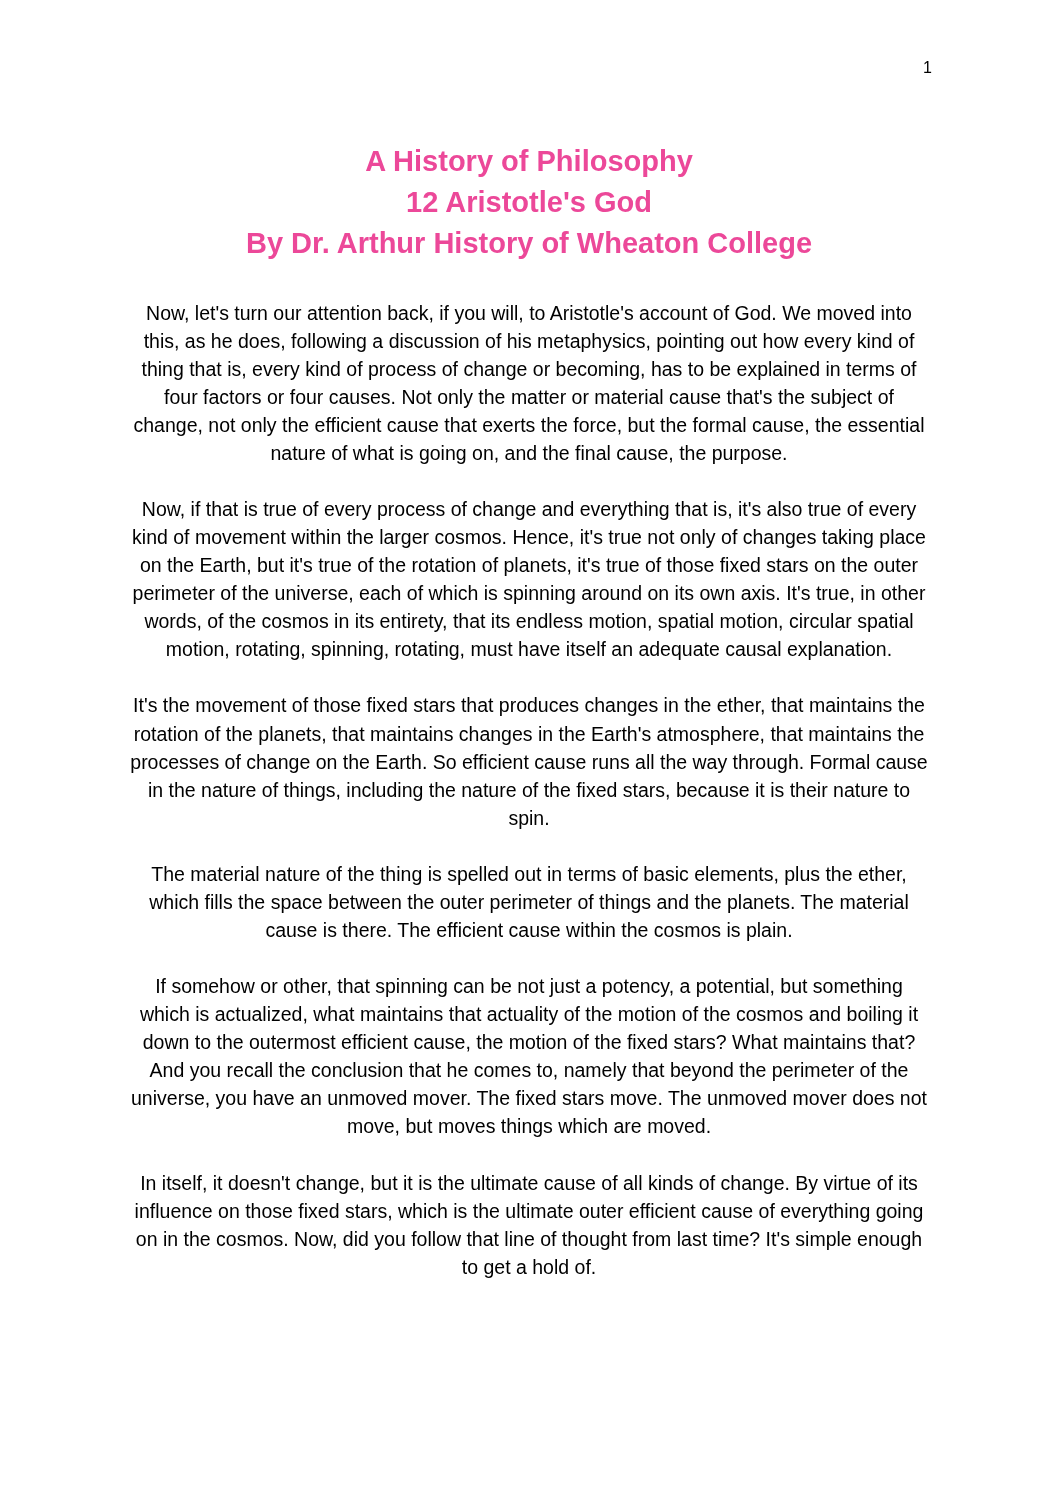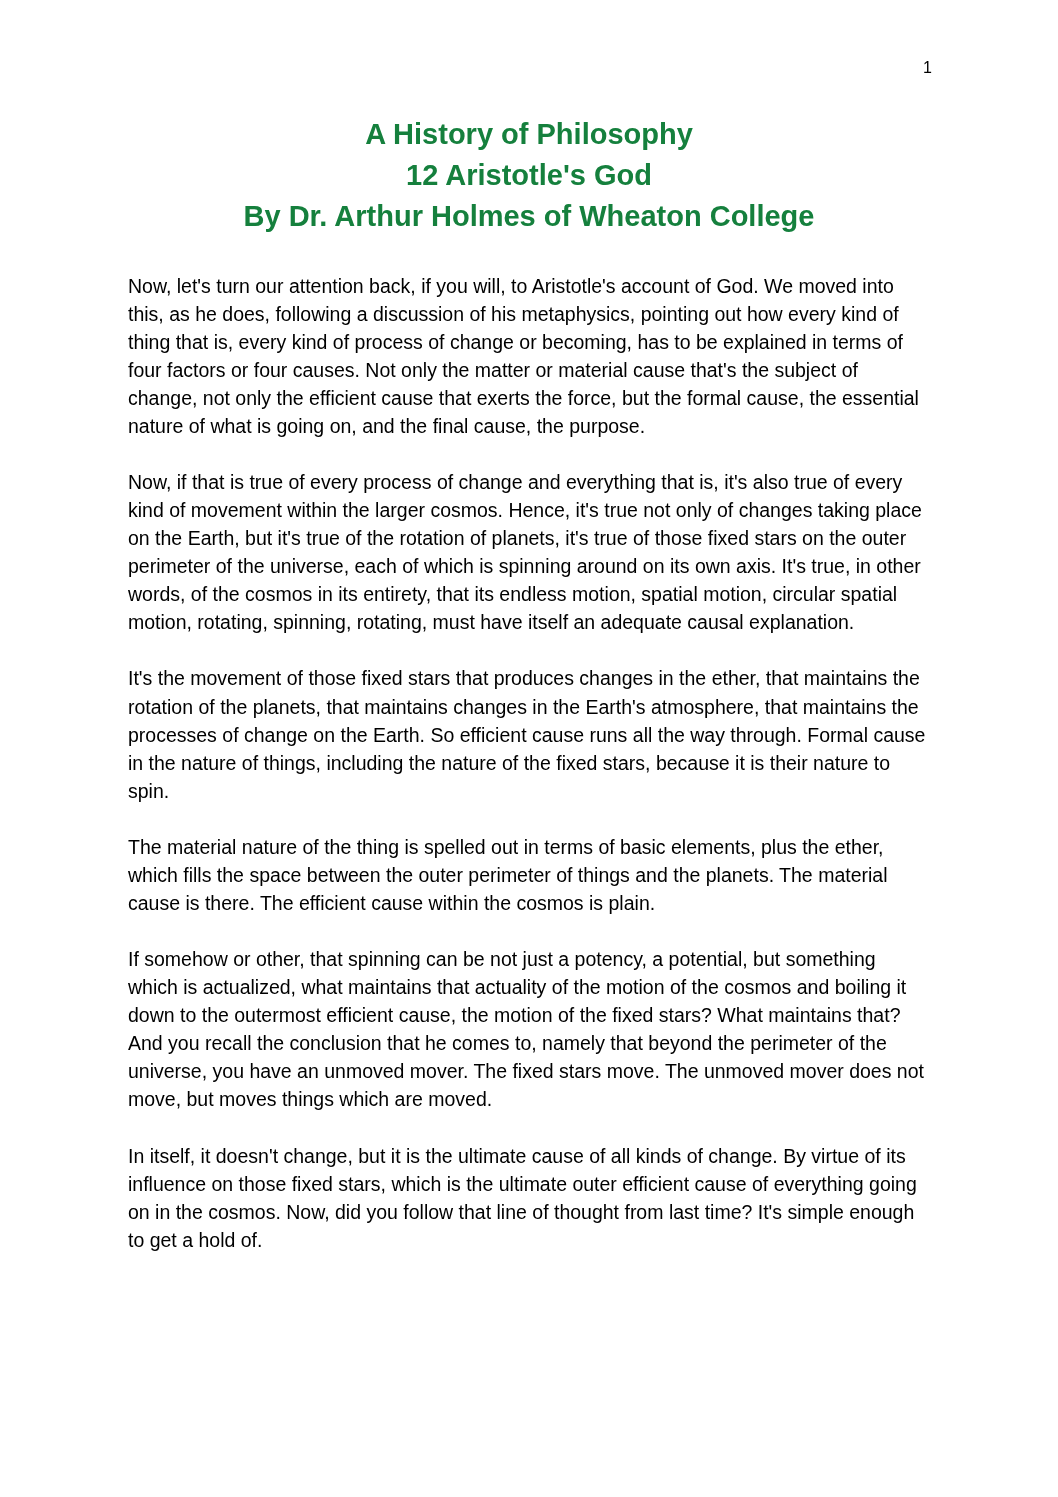--- a/index.html
+++ b/index.html
@@ -20,49 +20,49 @@
   }
   .page-number {
     position: absolute;
     top: 58px;
     right: 126px;
     font-size: 16px;
     line-height: 1.2;
     color: #000000;
   }
   .doc-title {
-    margin: 56px 0 34px 0;
+    margin: 83px 0 34px 0;
     text-align: center;
     font-weight: 700;
     font-size: 29px;
     line-height: 1.42;
-    color: #15803d;
+    color: #ec4899;
   }
   .doc-title .title-line {
     display: block;
   }
   .doc-body p {
     font-size: 19.5px;
     line-height: 1.44;
     margin: 0 0 28px 0;
-    text-align: left;
+    text-align: center;
     color: #000000;
   }
 </style>
 </head>
 <body>
 
 <div class="page">
 
   <div class="page-number">1</div>
 
   <h1 class="doc-title">
     <span class="title-line">A History of Philosophy</span>
     <span class="title-line">12 Aristotle's God</span>
-    <span class="title-line">By Dr. Arthur Holmes of Wheaton College</span>
+    <span class="title-line">By Dr. Arthur History of Wheaton College</span>
   </h1>
 
   <div class="doc-body">
     <p>Now, let's turn our attention back, if you will, to Aristotle's account of God. We moved into this, as he does, following a discussion of his metaphysics, pointing out how every kind of thing that is, every kind of process of change or becoming, has to be explained in terms of four factors or four causes. Not only the matter or material cause that's the subject of change, not only the efficient cause that exerts the force, but the formal cause, the essential nature of what is going on, and the final cause, the purpose.</p>
     <p>Now, if that is true of every process of change and everything that is, it's also true of every kind of movement within the larger cosmos. Hence, it's true not only of changes taking place on the Earth, but it's true of the rotation of planets, it's true of those fixed stars on the outer perimeter of the universe, each of which is spinning around on its own axis. It's true, in other words, of the cosmos in its entirety, that its endless motion, spatial motion, circular spatial motion, rotating, spinning, rotating, must have itself an adequate causal explanation.</p>
     <p>It's the movement of those fixed stars that produces changes in the ether, that maintains the rotation of the planets, that maintains changes in the Earth's atmosphere, that maintains the processes of change on the Earth. So efficient cause runs all the way through. Formal cause in the nature of things, including the nature of the fixed stars, because it is their nature to spin.</p>
     <p>The material nature of the thing is spelled out in terms of basic elements, plus the ether, which fills the space between the outer perimeter of things and the planets. The material cause is there. The efficient cause within the cosmos is plain.</p>
     <p>If somehow or other, that spinning can be not just a potency, a potential, but something which is actualized, what maintains that actuality of the motion of the cosmos and boiling it down to the outermost efficient cause, the motion of the fixed stars? What maintains that? And you recall the conclusion that he comes to, namely that beyond the perimeter of the universe, you have an unmoved mover. The fixed stars move. The unmoved mover does not move, but moves things which are moved.</p>
     <p>In itself, it doesn't change, but it is the ultimate cause of all kinds of change. By virtue of its influence on those fixed stars, which is the ultimate outer efficient cause of everything going on in the cosmos. Now, did you follow that line of thought from last time? It's simple enough to get a hold of.</p>
   </div>

